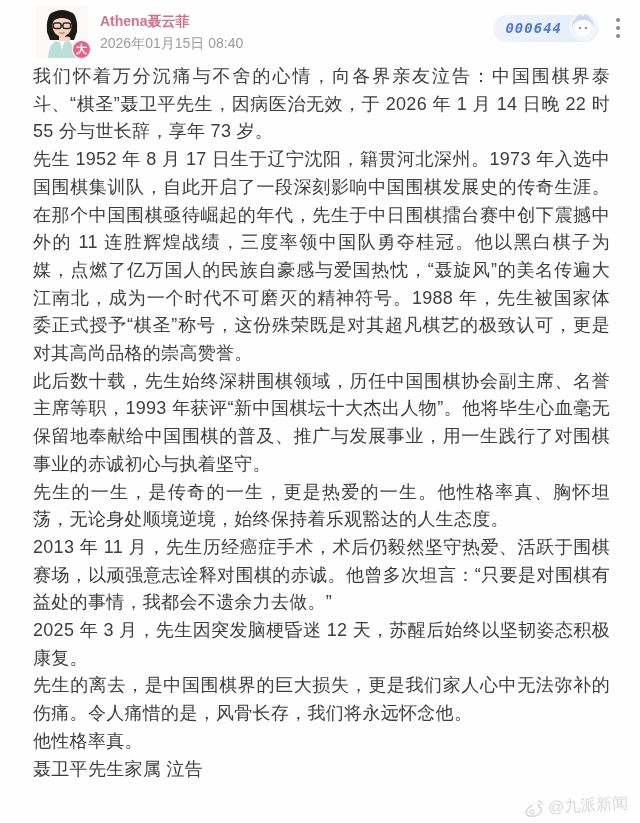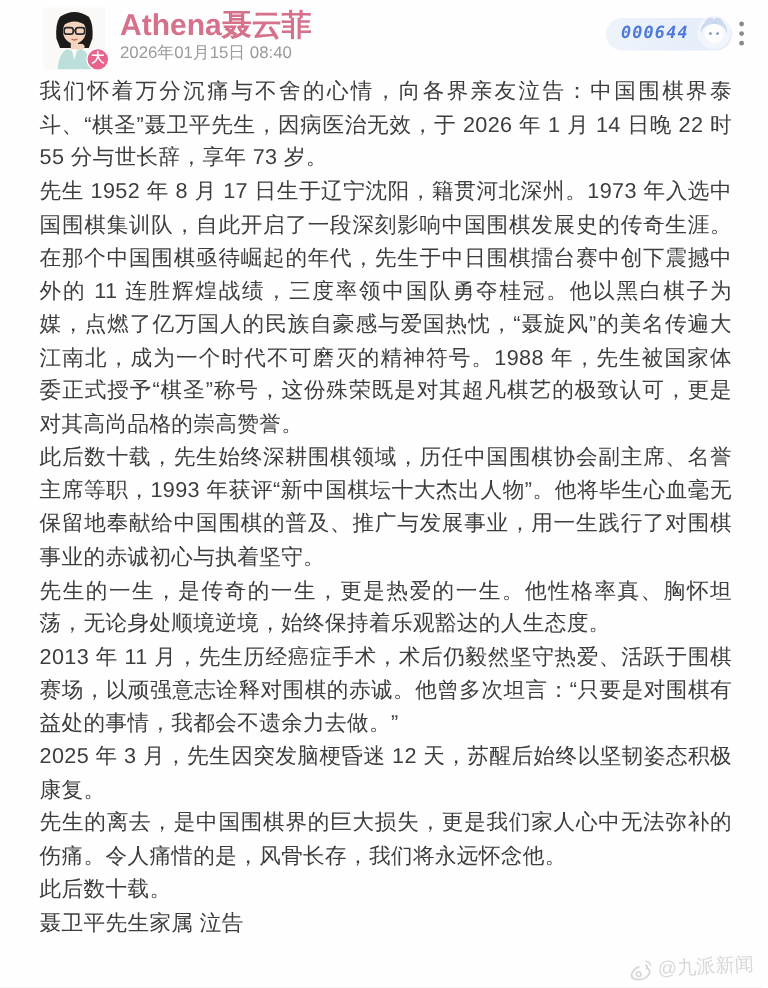--- a/index.html
+++ b/index.html
@@ -39,34 +39,34 @@
     border-radius: 50%;
     color: #ffffff;
     font-size: 11px;
     line-height: 17px;
     text-align: center;
     font-weight: bold;
   }
   .user-meta { margin-left: 12px; padding-top: 4px; flex: 1 1 auto; }
   .username {
     color: #d5718a;
-    font-size: 25px;
+    font-size: 14px;
     font-weight: bold;
     line-height: 22px;
     cursor: pointer;
   }
   .post-date {
     color: #9b9b9b;
     font-size: 14px;
     margin-top: 3px;
   }
   .header-right {
     display: flex;
     align-items: center;
-    gap: 0;
+    gap: 12px;
     padding-top: 8px;
   }
   .visitor-counter {
     display: flex;
     align-items: center;
     background: linear-gradient(90deg, #eef3fb, #e3ecf9);
     border-radius: 14px;
     height: 27px;
     padding: 0 2px 0 12px;
   }
@@ -189,21 +189,21 @@
 
       <p class="para">先生的一生，是传奇的一生，更是热爱的一生。他性格率真、胸怀坦荡，无论身处顺境逆境，始终保持着乐观豁达的人生态度。</p>
 
       <p class="para">2013 年 11 月，先生历经癌症手术，术后仍毅然坚守热爱、活跃于围棋赛场，以顽强意志诠释对围棋的赤诚。他曾多次坦言：“只要是对围棋有益处的事情，我都会不遗余力去做。”</p>
 
       <p class="para">2025 年 3 月，先生因突发脑梗昏迷 12 天，苏醒后始终以坚韧姿态积极康复。</p>
 
 
       <p class="para">先生的离去，是中国围棋界的巨大损失，更是我们家人心中无法弥补的伤痛。令人痛惜的是，风骨长存，我们将永远怀念他。</p>
 
-      <p class="para">此后数十载。</p>
+      <p class="para">他性格率真。</p>
 
       <p class="para">聂卫平先生家属 泣告</p>
 
     </div>
 
   <div class="watermark">
     <span class="wm-icon">
       <svg viewBox="0 0 20 18">
         <path d="M9 5 Q3 7 2 12 Q2 16 8 16 Q15 16 17 11 Q18 8 15 7 Q16 5 14 4" fill="none" stroke="#d8d8d8" stroke-width="1.6"></path>
         <circle cx="8" cy="11.5" r="2" fill="none" stroke="#d8d8d8" stroke-width="1.3"></circle>

